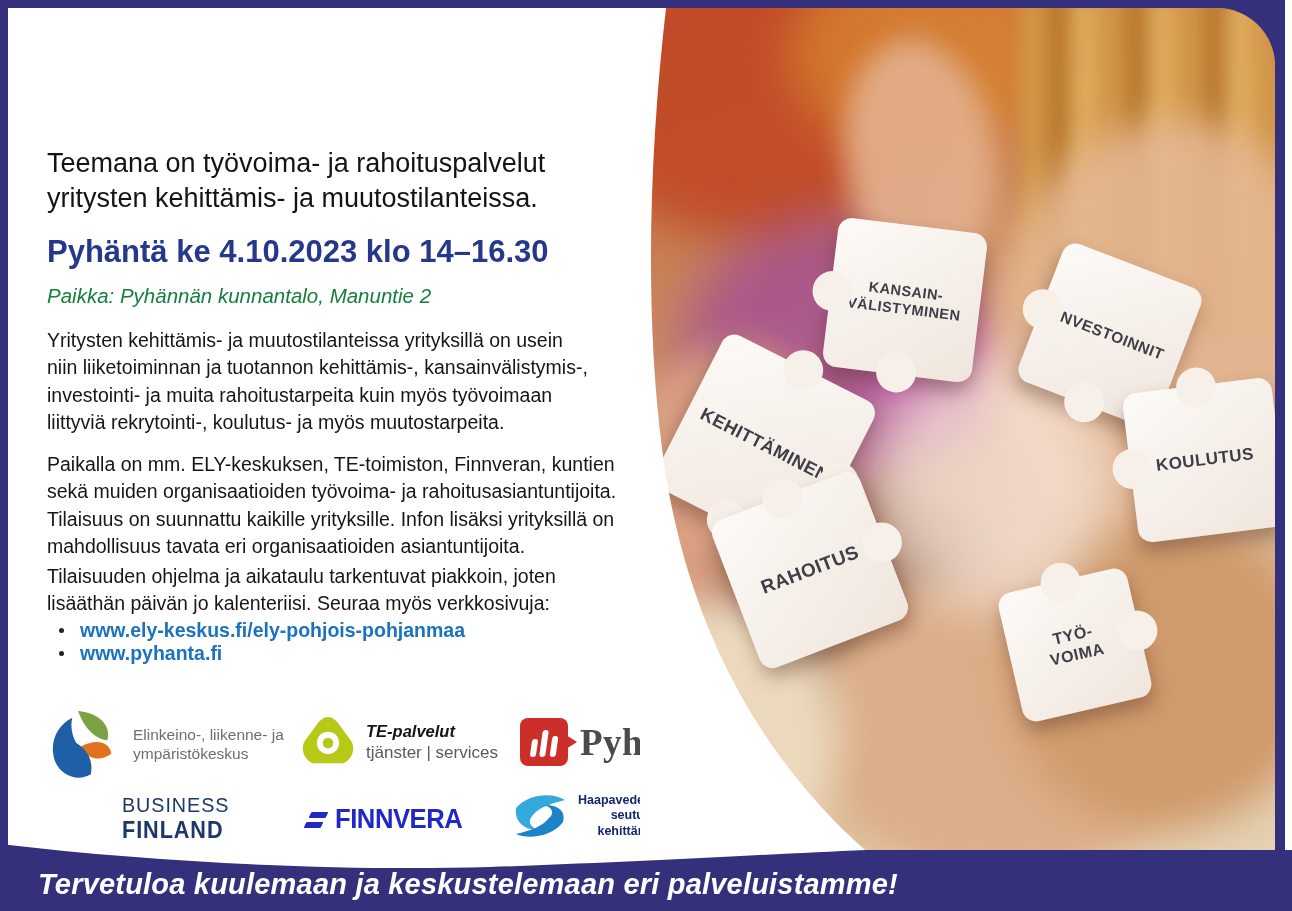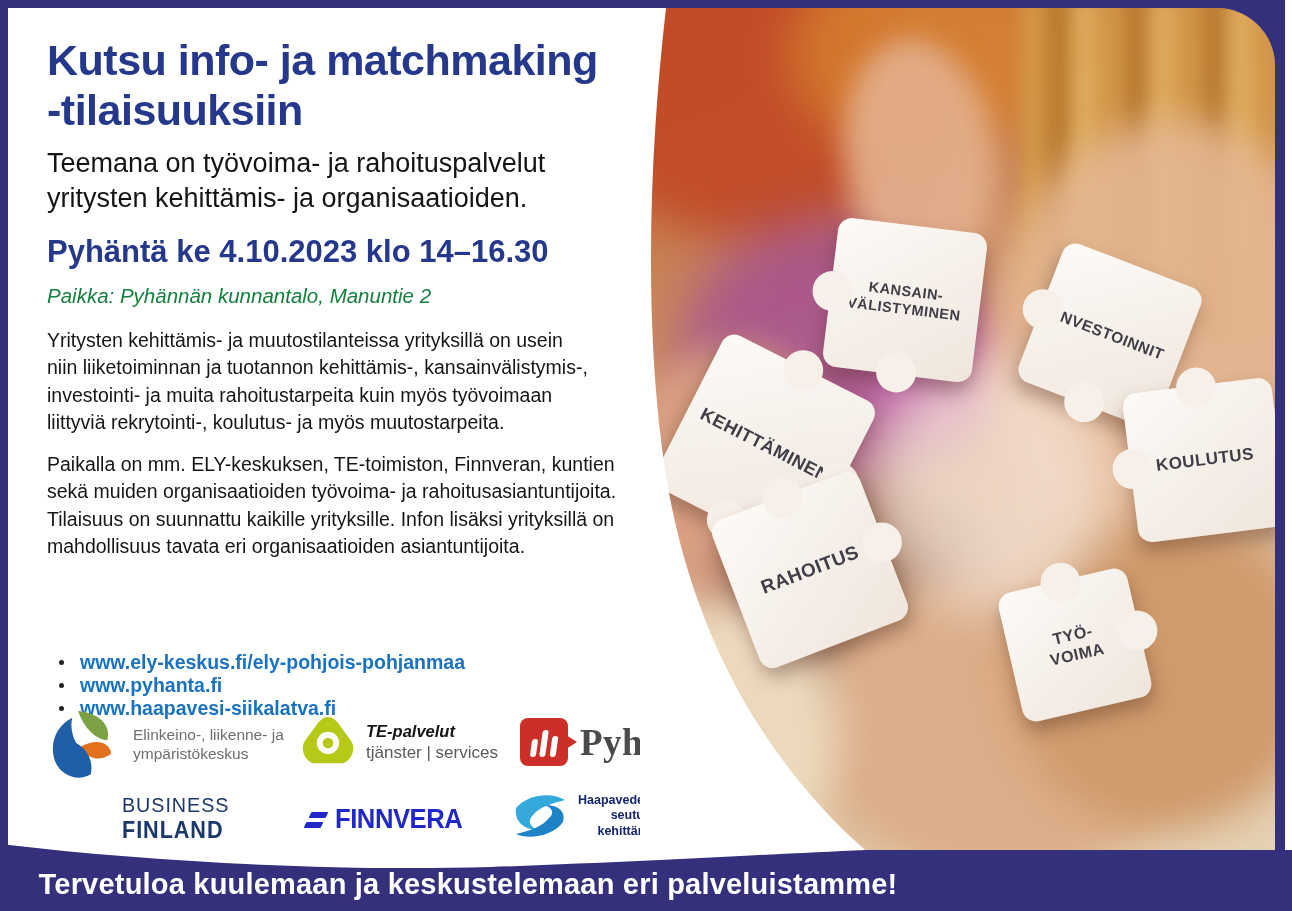--- a/index.html
+++ b/index.html
@@ -20,21 +20,21 @@
   
   .title { position:absolute; left:39px; top:27px; font-size:43px; font-weight:700;
            color:#26388b; line-height:1.17; white-space:pre-line; letter-spacing:-0.5px; }
   .subtitle { position:absolute; left:39px; top:138px; font-size:27px; color:#141414;
               line-height:1.3; white-space:pre-line; }
   .event-heading { position:absolute; left:39px; top:226px; font-size:31px; font-weight:700; color:#26388b; }
   .location { position:absolute; left:39px; top:276px; font-size:20.5px; font-style:italic; color:#15803d; }
   .para { position:absolute; left:39px; font-size:19.5px; color:#161616; line-height:1.4; white-space:pre-line; }
   .p1 { top:319px; } .p2 { top:443px; } .p3 { top:555px; }
 
-  .link-list { position:absolute; left:47px; top:643px; list-style:none; }
+  .link-list { position:absolute; left:47px; top:611px; list-style:none; }
   .link-list li { display:flex; align-items:center; gap:16px; height:23px; }
   .dot { width:5px; height:5px; border-radius:50%; background:#222; flex:0 0 5px; margin-left:4px; }
   .link { font-size:19.5px; font-weight:700; color:#1a72c0; }
 
   
   .logo { position:absolute; display:flex; align-items:center; }
   .ely { left:37px; top:700px; gap:10px; }
   .ely-text { font-size:15.5px; color:#6e6e6e; line-height:1.2; white-space:pre-line; }
   .te { left:292px; top:706px; gap:10px; }
   .te-text .te-main { font-size:16.5px; font-weight:700; color:#141414;font-style:italic; }
@@ -107,59 +107,55 @@
   .pz5 { left:490px; top:377px; width:150px; height:150px; transform:rotate(-7deg); }
   .pz5 .pz-label { font-size:17px; }
   .pz6 { left:369px; top:571px; width:132px; height:132px; transform:rotate(-13deg); }
   .pz6 .pz-label { font-size:16px; }
 
   .save-date { position:absolute; left:235px; top:383px; width:240px; text-align:center;
                font-size:41px; font-weight:800; color:#1e3c85; line-height:1.22;
                white-space:pre-line; letter-spacing:0.5px; }
 
   
-  .banner { position:absolute; left:0; top:838px; width:1068px; height:73px; }
+  .banner { position:absolute; left:0; top:838px; width:1068px; height:73px;font-style:italic; }
   .banner svg { position:absolute; left:0; top:0; }
   .banner-text { position:absolute; left:8px; top:30px; width:920px; text-align:center;
                  font-size:29px; font-weight:700; color:#ffffff; letter-spacing:0.2px; }
 </style>
 </head>
 <body>
 
 <div class="page">
 
   <div class="card">
 
-    <h1 class="title">Kutsu info- ja matchmaking
--tilaisuuksiin</h1>
     <p class="subtitle">Teemana on työvoima- ja rahoituspalvelut
-yritysten kehittämis- ja organisaatioiden.</p>
+yritysten kehittämis- ja muutostilanteissa.</p>
     <h2 class="event-heading">Pyhäntä ke 4.10.2023 klo 14–16.30</h2>
     <p class="location">Paikka: Pyhännän kunnantalo, Manuntie 2</p>
     <p class="para p2">Paikalla on mm. ELY-keskuksen, TE-toimiston, Finnveran, kuntien
 sekä muiden organisaatioiden työvoima- ja rahoitusasiantuntijoita.
 Tilaisuus on suunnattu kaikille yrityksille. Infon lisäksi yrityksillä on
 mahdollisuus tavata eri organisaatioiden asiantuntijoita.</p>
     <p class="para p1">Yritysten kehittämis- ja muutostilanteissa yrityksillä on usein
 niin liiketoiminnan ja tuotannon kehittämis-, kansainvälistymis-,
 investointi- ja muita rahoitustarpeita kuin myös työvoimaan
 liittyviä rekrytointi-, koulutus- ja myös muutostarpeita.</p>
+    <p class="para p3">Tilaisuuden ohjelma ja aikataulu tarkentuvat piakkoin, joten
+lisääthän päivän jo kalenteriisi. Seuraa myös verkkosivuja:</p>
 
     <ul class="link-list">
       <li>
         <span class="dot"></span>
         <span class="link">www.ely-keskus.fi/ely-pohjois-pohjanmaa</span>
       </li>
       <li>
         <span class="dot"></span>
         <span class="link">www.pyhanta.fi</span>
-      </li>
-      <li>
-        <span class="dot"></span>
-        <span class="link">www.haapavesi-siikalatva.fi</span>
       </li>
     </ul>
 
     <div class="logo ely">
       <svg width="78" height="74" viewBox="0 0 80 76">
         <path d="M34,3 C55,5 68,17 64,33 C52,32 40,21 34,3 Z" fill="#7ba144"></path>
         <path d="M36,40 C52,31 66,34 68,47 C57,56 42,52 36,40 Z" fill="#e2711d"></path>
         <path d="M28,10 C12,18 4,36 10,54 C16,70 34,76 47,68 C50,52 42,42 32,36 C27,27 26,17 28,10 Z" fill="#1f5fa8"></path>
       </svg>
       <div class="ely-text">Elinkeino-, liikenne- ja

